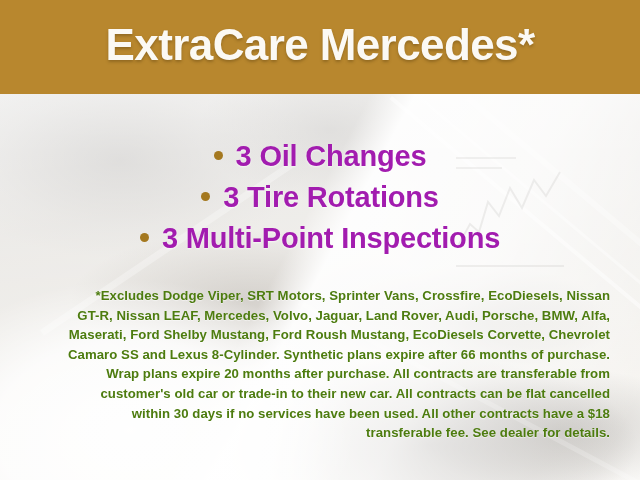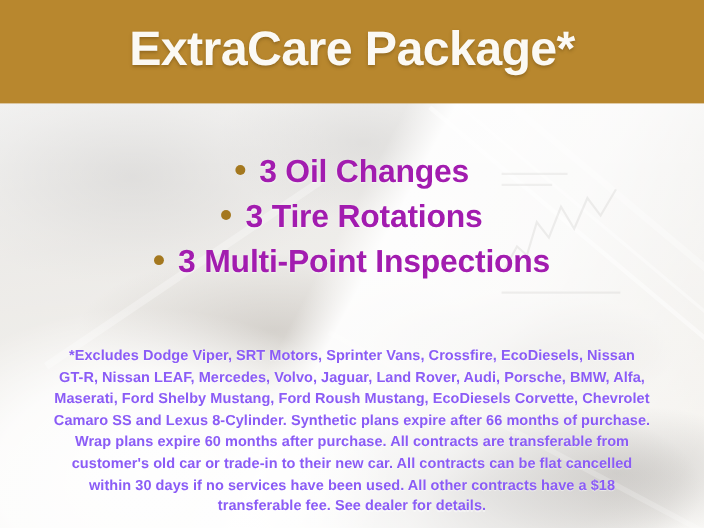--- a/index.html
+++ b/index.html
@@ -131,28 +131,27 @@
     vertical-align: middle;
     margin: 0 13px 5px 0;
   }
 
   
   .disclaimer {
     position: absolute;
     left: 30px;
     top: 286px;
     width: 580px;
-    text-align: center;
-    color: #8b5cf6;
+    text-align: right;
+    color: #4d7c0f;
     font-size: 13.2px;
     font-weight: bold;
     line-height: 19.6px;
     letter-spacing: 0.05px;
     text-shadow: 0 1px 1px rgba(255,255,255,0.55);
-    margin-top: 27px;
   }
 </style>
 </head>
 <body>
 
 <div id="ad-root">
 
   <div class="bg-photo">
     <div class="bg-streak streak-a"></div>
     <div class="bg-streak streak-b"></div>
@@ -163,39 +162,39 @@
     <svg class="bg-chart" viewBox="0 0 120 130">
       <polyline points="6,96 18,74 27,82 36,52 47,66 58,38 70,58 82,30 94,46 108,22" fill="none" stroke="#7d7a74" stroke-width="2"></polyline>
       <line x1="4" y1="8" x2="64" y2="8" stroke="#8d8a84" stroke-width="2"></line>
       <line x1="4" y1="18" x2="50" y2="18" stroke="#8d8a84" stroke-width="2"></line>
       <line x1="4" y1="116" x2="112" y2="116" stroke="#8d8a84" stroke-width="2"></line>
     </svg>
   </div>
   <div class="bg-veil"></div>
 
   <div class="header-band">
-    <h1 class="header-title">ExtraCare Package*</h1>
+    <h1 class="header-title">ExtraCare Mercedes*</h1>
   </div>
 
   <div class="benefits">
     <div class="benefit-line">
       <span class="dot"></span><span>3 Oil Changes</span>
     </div>
     <div class="benefit-line">
       <span class="dot"></span><span>3 Tire Rotations</span>
     </div>
     <div class="benefit-line">
       <span class="dot"></span><span>3 Multi-Point Inspections</span>
     </div>
   </div>
 
   <div class="disclaimer">
     <div>*Excludes Dodge Viper, SRT Motors, Sprinter Vans, Crossfire, EcoDiesels, Nissan</div>
     <div>GT-R, Nissan LEAF, Mercedes, Volvo, Jaguar, Land Rover, Audi, Porsche, BMW, Alfa,</div>
     <div>Maserati, Ford Shelby Mustang, Ford Roush Mustang, EcoDiesels Corvette, Chevrolet</div>
     <div>Camaro SS and Lexus 8-Cylinder. Synthetic plans expire after 66 months of purchase.</div>
-    <div>Wrap plans expire 60 months after purchase. All contracts are transferable from</div>
+    <div>Wrap plans expire 20 months after purchase. All contracts are transferable from</div>
     <div>customer's old car or trade-in to their new car. All contracts can be flat cancelled</div>
     <div>within 30 days if no services have been used. All other contracts have a $18</div>
     <div>transferable fee. See dealer for details.</div>
   </div>
 
 </div>
 
 </body></html>

